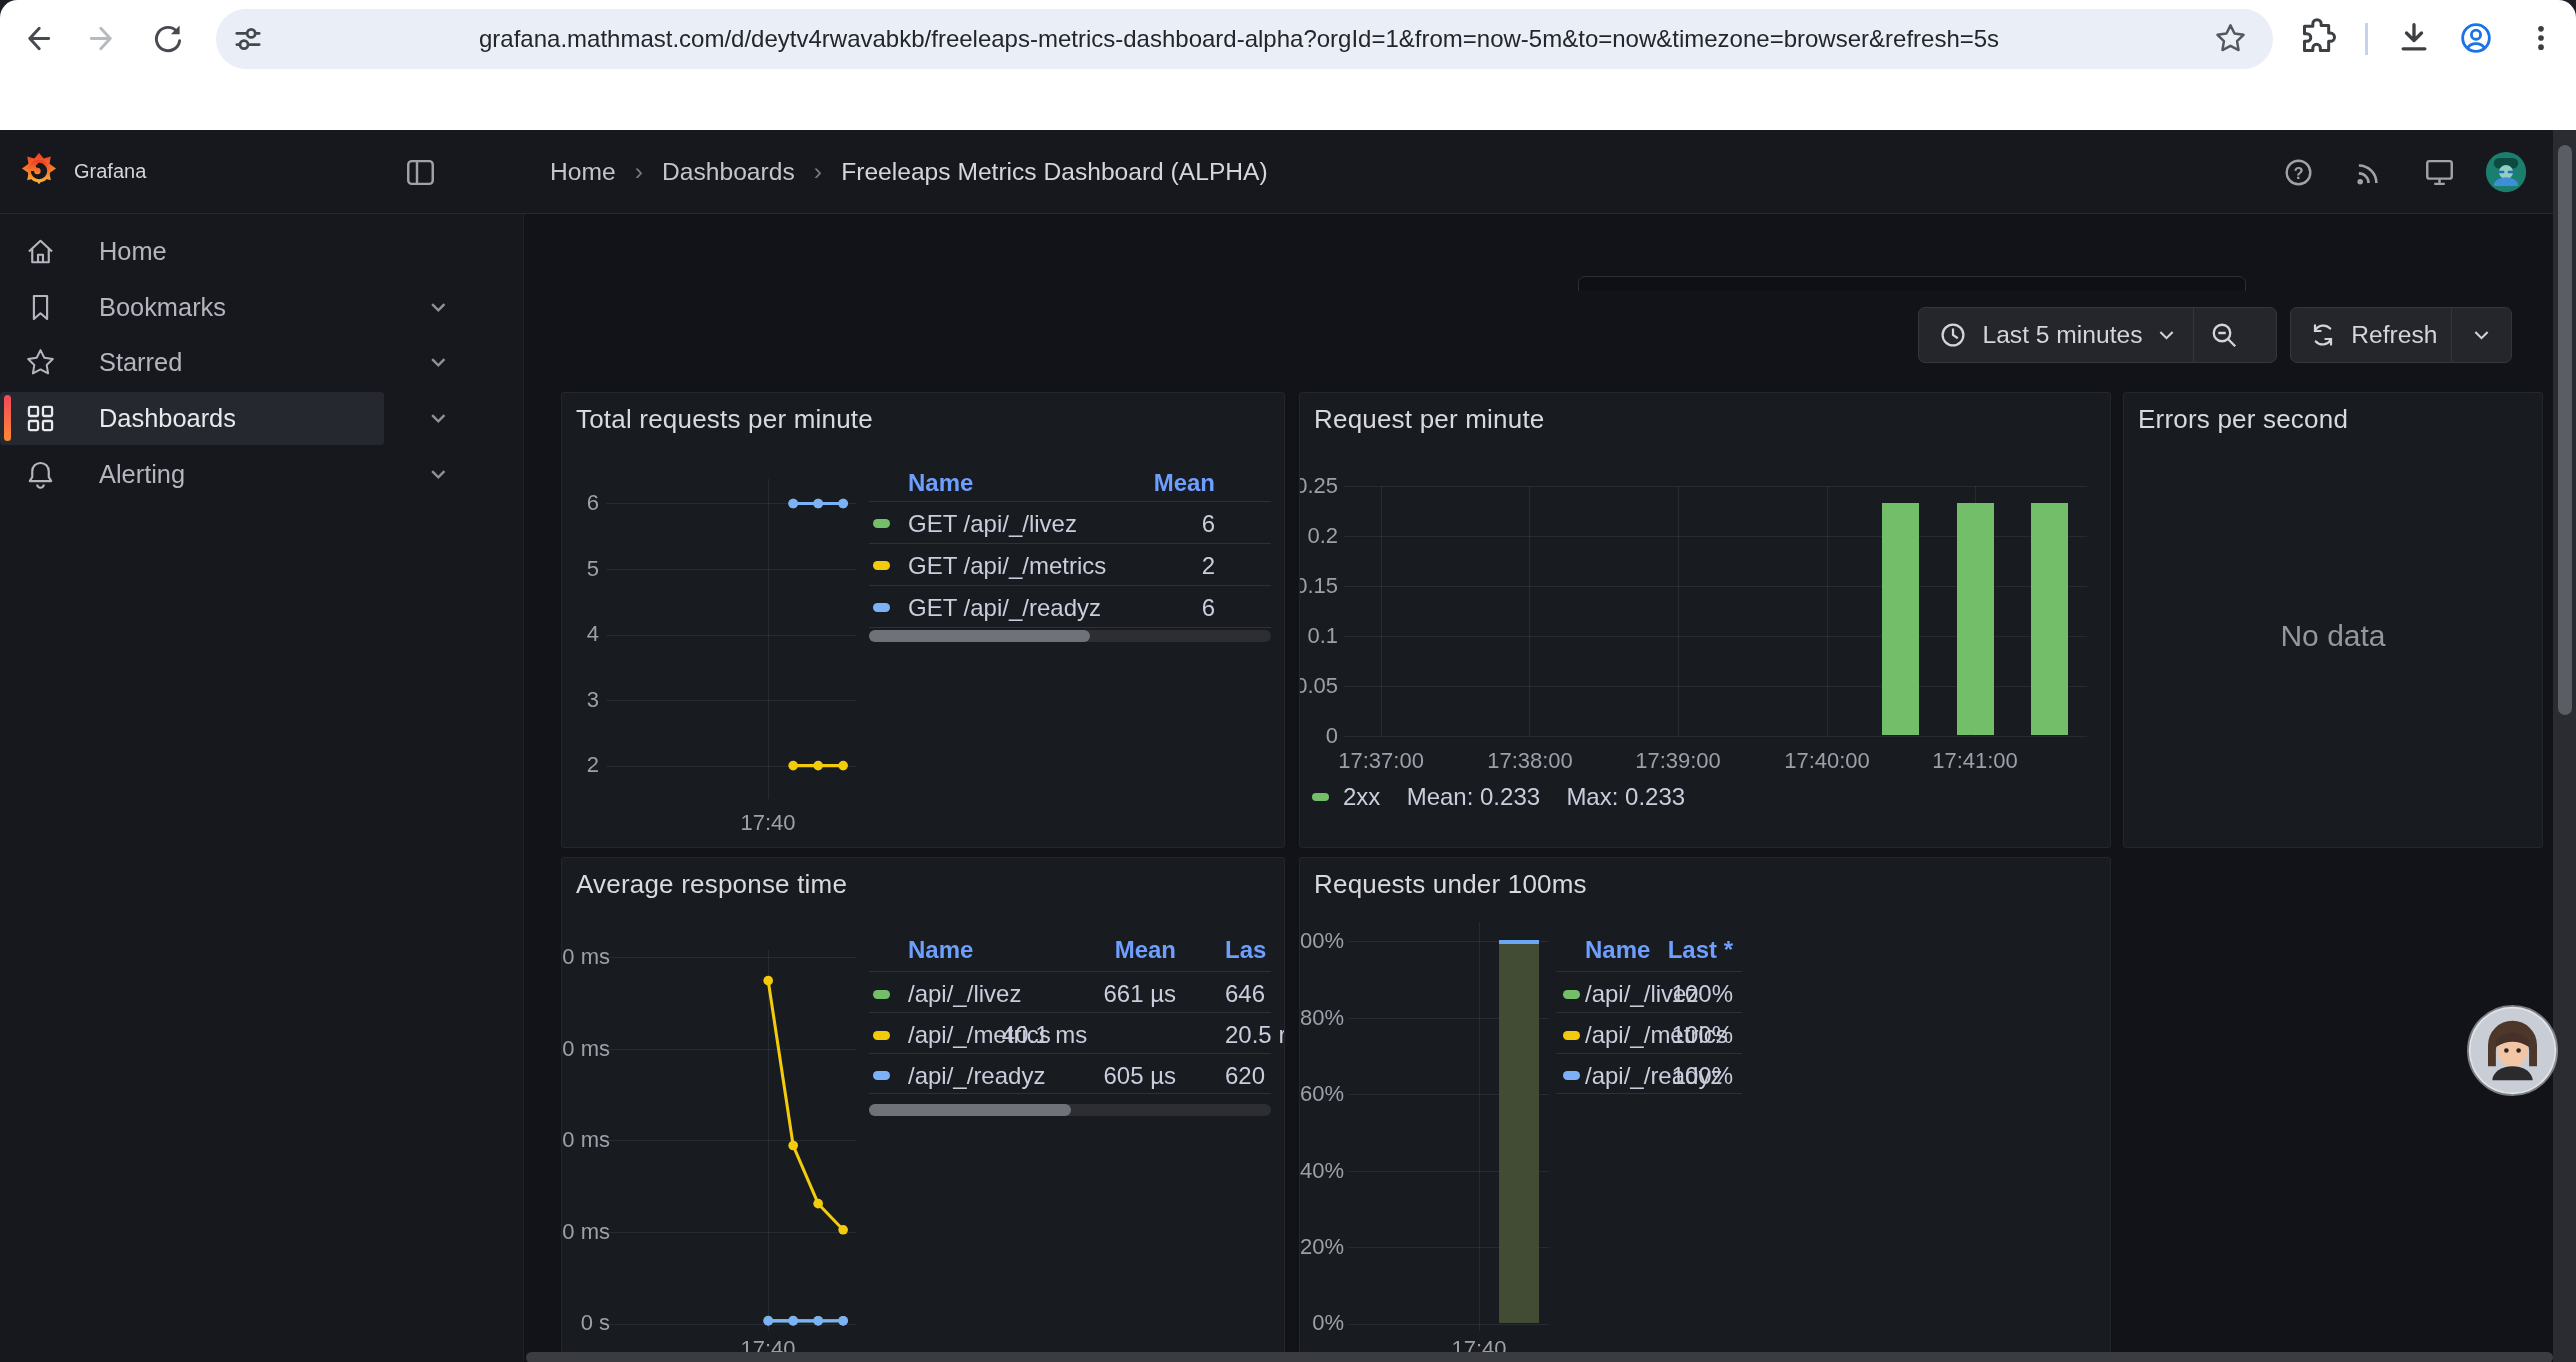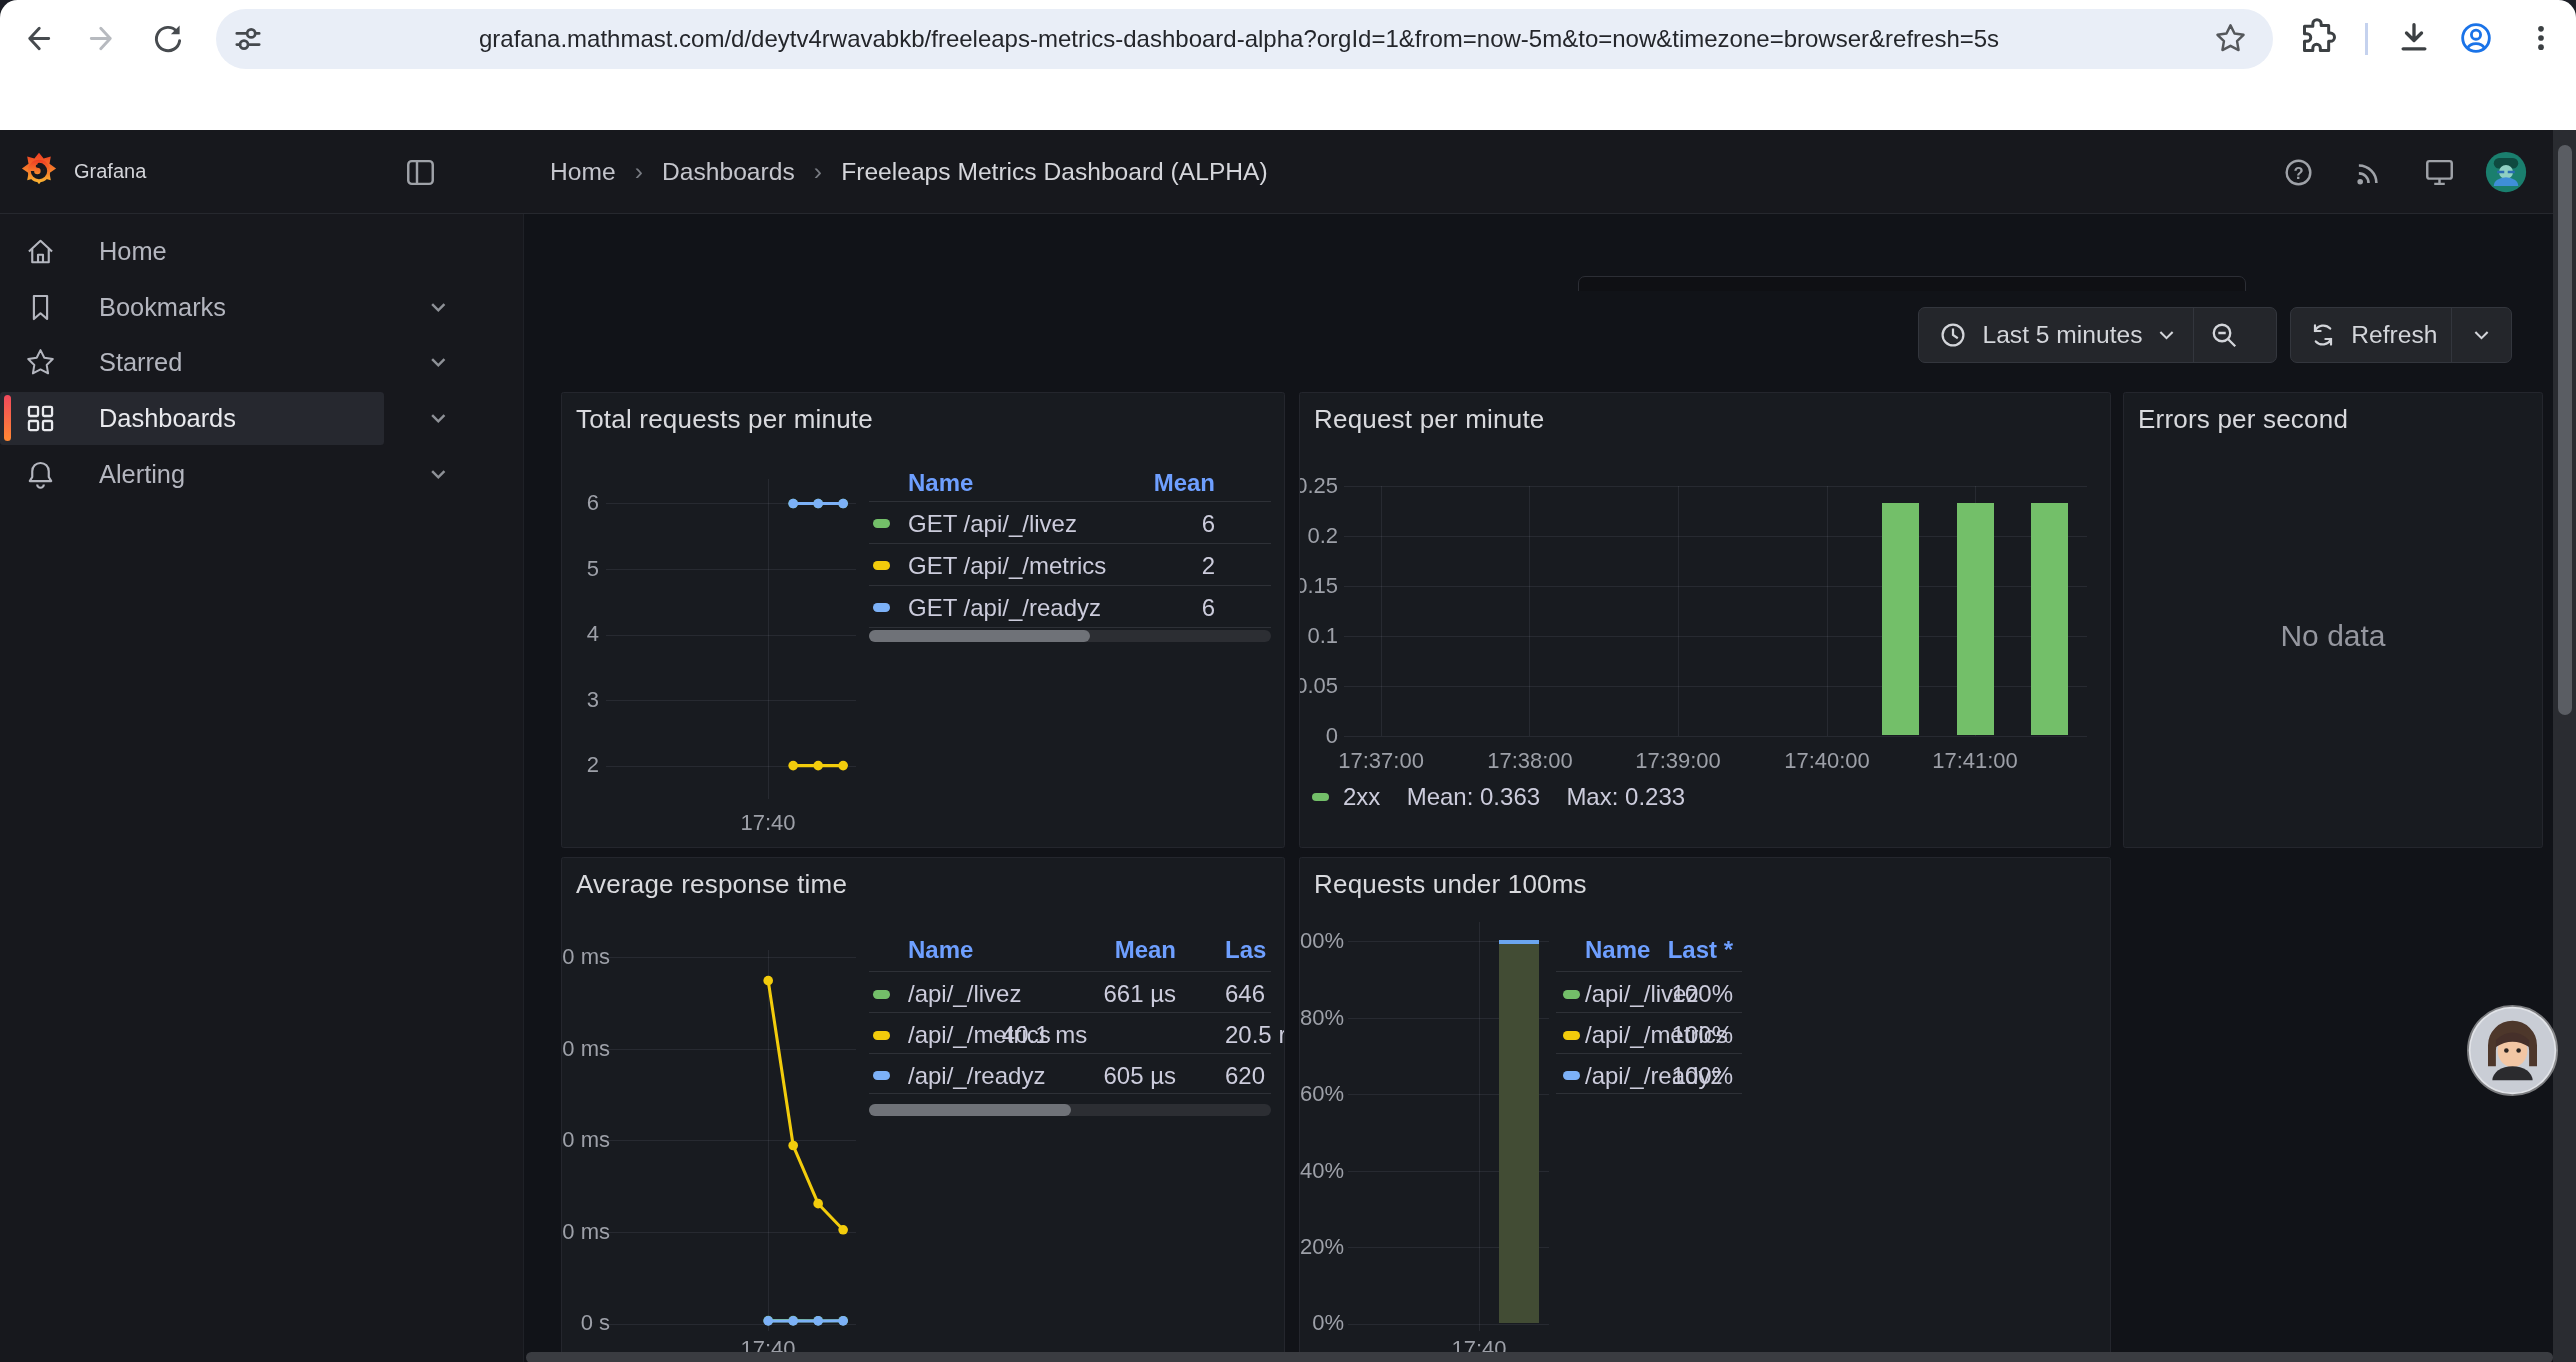--- a/index.html
+++ b/index.html
@@ -384,21 +384,21 @@
         <div class="abs" style="left: 527px; top: 93px; width: 0.9px; height: 250px; background: rgba(204, 204, 220, 0.09);"></div>
         <div class="abs axlab" style="top: 355px; left: 448px; width: 158px; text-align: center;">17:40:00</div>
         <div class="abs" style="left: 675px; top: 93px; width: 0.9px; height: 250px; background: rgba(204, 204, 220, 0.09);"></div>
         <div class="abs axlab" style="top: 355px; left: 596px; width: 158px; text-align: center;">17:41:00</div>
         <div class="abs" style="left: 582px; top: 110px; width: 37px; height: 232px; background: rgb(115, 191, 105);"></div>
         <div class="abs" style="left: 657px; top: 110px; width: 37px; height: 232px; background: rgb(115, 191, 105);"></div>
         <div class="abs" style="left: 731px; top: 110px; width: 37px; height: 232px; background: rgb(115, 191, 105);"></div>
         <div class="abs" style="left: 12.3px; top: 389px; display: flex; align-items: center; gap: 14px;">
           <span style="width: 16.7px; height: 8.8px; border-radius: 4.4px; background: rgb(115, 191, 105);"></span>
           <span class="legtxt" style="cursor: pointer;">2xx</span>
-          <span class="legtxt" style="margin-left: 12.3px;">Mean: 0.363</span>
+          <span class="legtxt" style="margin-left: 12.3px;">Mean: 0.233</span>
           <span class="legtxt" style="margin-left: 12.3px;">Max: 0.233</span>
         </div>
       </div>
   </div>
   <div class="panel" style="left:2123px;top:392px;width:418px;height:454px">
     <div class="ptitle">Errors per second</div>
     <div class="nodata">No data</div>
   </div>
   <div class="panel" style="left:561px;top:857px;width:722px;height:506px">
     <div class="ptitle">Average response time</div>

